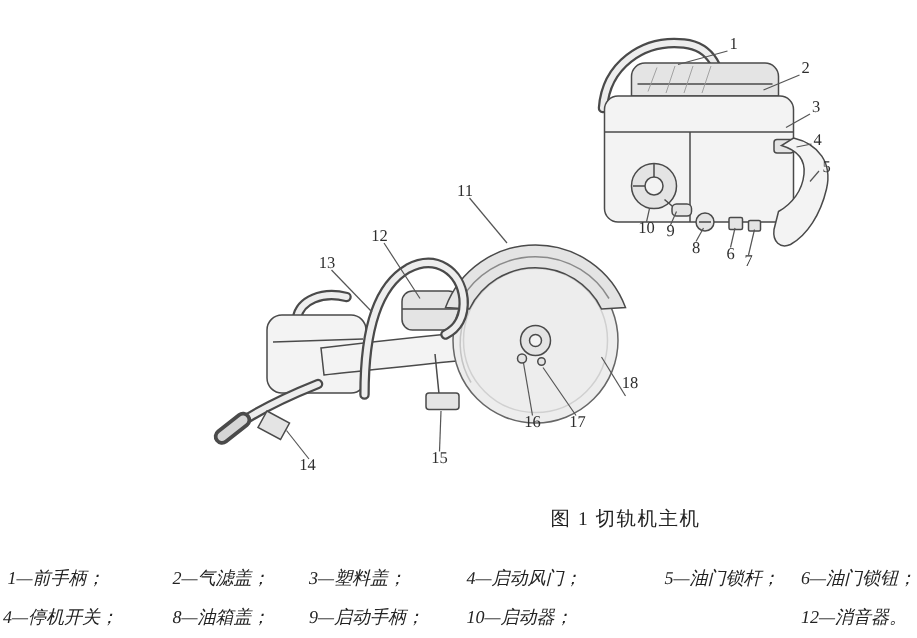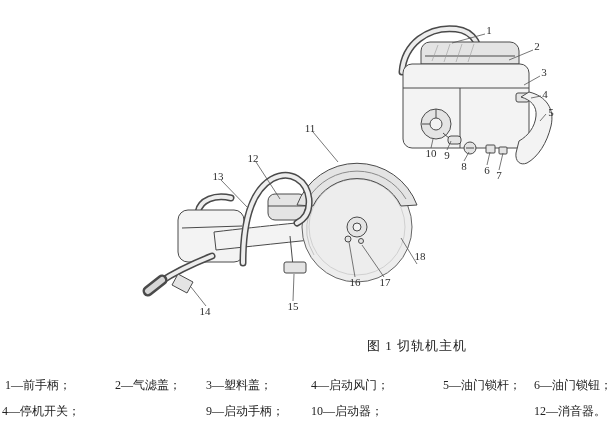--- a/index.html
+++ b/index.html
@@ -23,21 +23,21 @@
   .callout{
     position:absolute;transform:translate(-50%,-50%);
     font-size:11px;line-height:1;color:#2e2e2e;
     font-family:"Liberation Serif","DejaVu Serif",serif;
   }
   .caption{
     position:absolute;left:319px;top:337px;
     font-size:13px;color:#222;letter-spacing:1px;white-space:nowrap;margin-left:48px;
   }
   .legend-item{
-    position:absolute;font-size:12px;color:#222;white-space:nowrap;
+    position:absolute;font-size:12px;color:#222;white-space:nowrap;font-style:italic;
   }
 </style>
 </head>
 <body>
 
 <div class="page">
 
   <svg class="diagram-svg" width="611" height="425" viewBox="0 0 611 425" xmlns="http://www.w3.org/2000/svg">
 
     <g>
@@ -156,17 +156,18 @@
 
   <div class="caption">图 1 切轨机主机</div>
 
   <span class="legend-item" style="left:5px;top:377px">1—前手柄；</span>
   <span class="legend-item" style="left:115px;top:377px">2—气滤盖；</span>
   <span class="legend-item" style="left:206px;top:377px">3—塑料盖；</span>
   <span class="legend-item" style="left:311px;top:377px">4—启动风门；</span>
   <span class="legend-item" style="left:443px;top:377px">5—油门锁杆；</span>
   <span class="legend-item" style="left:534px;top:377px">6—油门锁钮；</span>
   <span class="legend-item" style="left:2px;top:403px">4—停机开关；</span>
+  <span class="legend-item" style="left:115px;top:403px">8—油箱盖；</span>
   <span class="legend-item" style="left:206px;top:403px">9—启动手柄；</span>
   <span class="legend-item" style="left:311px;top:403px">10—启动器；</span>
   <span class="legend-item" style="left:534px;top:403px">12—消音器。</span>
 
 </div>
 
 </body></html>

